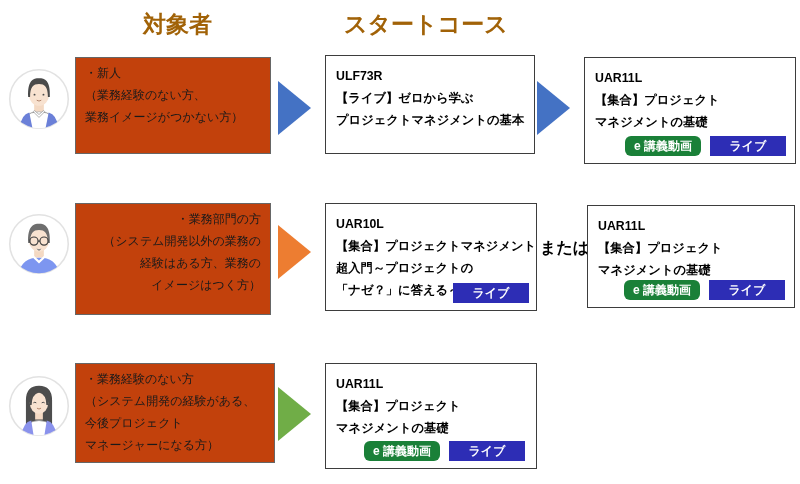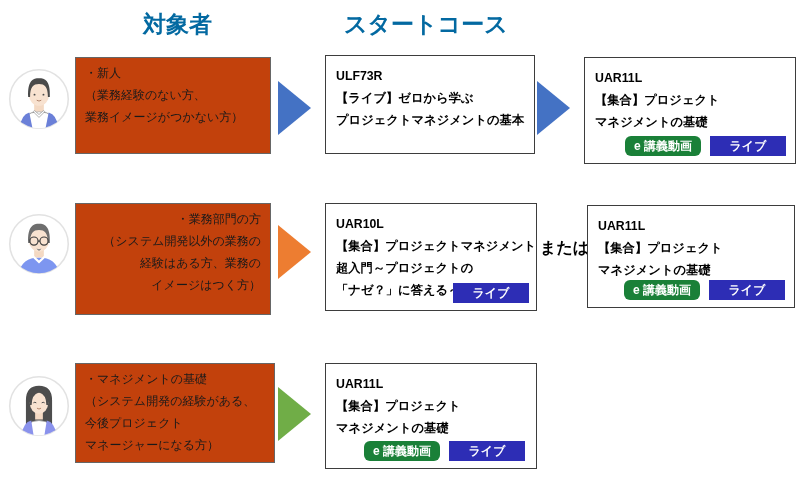--- a/index.html
+++ b/index.html
@@ -1,20 +1,20 @@
 <!DOCTYPE html>
 <html lang="ja"><head>
 <meta charset="utf-8">
 <style>
   * { margin:0; padding:0; box-sizing:border-box; }
   html,body { background:#ffffff; }
   body { font-family:"Liberation Sans","DejaVu Sans",sans-serif; color:#000; }
   .canvas { position:relative; width:800px; height:484px; background:#fff; overflow:hidden; }
 
-  .col-header { position:absolute; font-size:23px; font-weight:bold; color:#0369a1; white-space:nowrap; }
+  .col-header { position:absolute; font-size:23px; font-weight:bold; color:#a16207; white-space:nowrap; }
   .hdr-target { left:143px; top:9px; }
   .hdr-course { left:344px; top:9px; }
 
   .audience-box { position:absolute; background:#c2410c; border:1px solid #666;
                   padding:4px 9px; font-size:12px; line-height:22px; color:#1a1a1a; }
   .audience-box div { white-space:nowrap; }
 
   .course-box { position:absolute; background:#fff; border:1px solid #3d3d3d;
                 padding:9px 10px; font-size:12.3px; font-weight:bold; line-height:22px; color:#000; }
   .course-box div { white-space:nowrap; }
@@ -189,21 +189,21 @@
         <ellipse cx="32" cy="29" rx="9.5" ry="11" fill="#f8e2d0"></ellipse>
         <path d="M32,13 Q22,14.5 22.4,31 L24.4,31 Q24.4,20 32,18 Q39.6,20 39.6,31 L41.6,31 Q42,14.5 32,13 Z" fill="#4d4d4d"></path>
         <path d="M26.5,28.5 q1.2,-1 2.4,0" fill="none" stroke="#4a4a4a" stroke-width="1" stroke-linecap="round"></path>
         <path d="M35.1,28.5 q1.2,-1 2.4,0" fill="none" stroke="#4a4a4a" stroke-width="1" stroke-linecap="round"></path>
         <path d="M30.2,34.5 Q32,36 33.8,34.5" fill="none" stroke="#b2836a" stroke-width="1" stroke-linecap="round"></path>
       </g>
     </svg>
   </div>
 
   <div class="audience-box r3-audience">
-    <div>・マネジメントの基礎</div>
+    <div>・業務経験のない方</div>
     <div>（システム開発の経験がある、</div>
     <div>今後プロジェクト</div>
     <div>マネージャーになる方）</div>
   </div>
 
   <div class="arrow arrow-green r3-arrow"></div>
 
   <div class="course-box r3-course1">
     <div>UAR11L</div>
     <div>【集合】プロジェクト</div>

